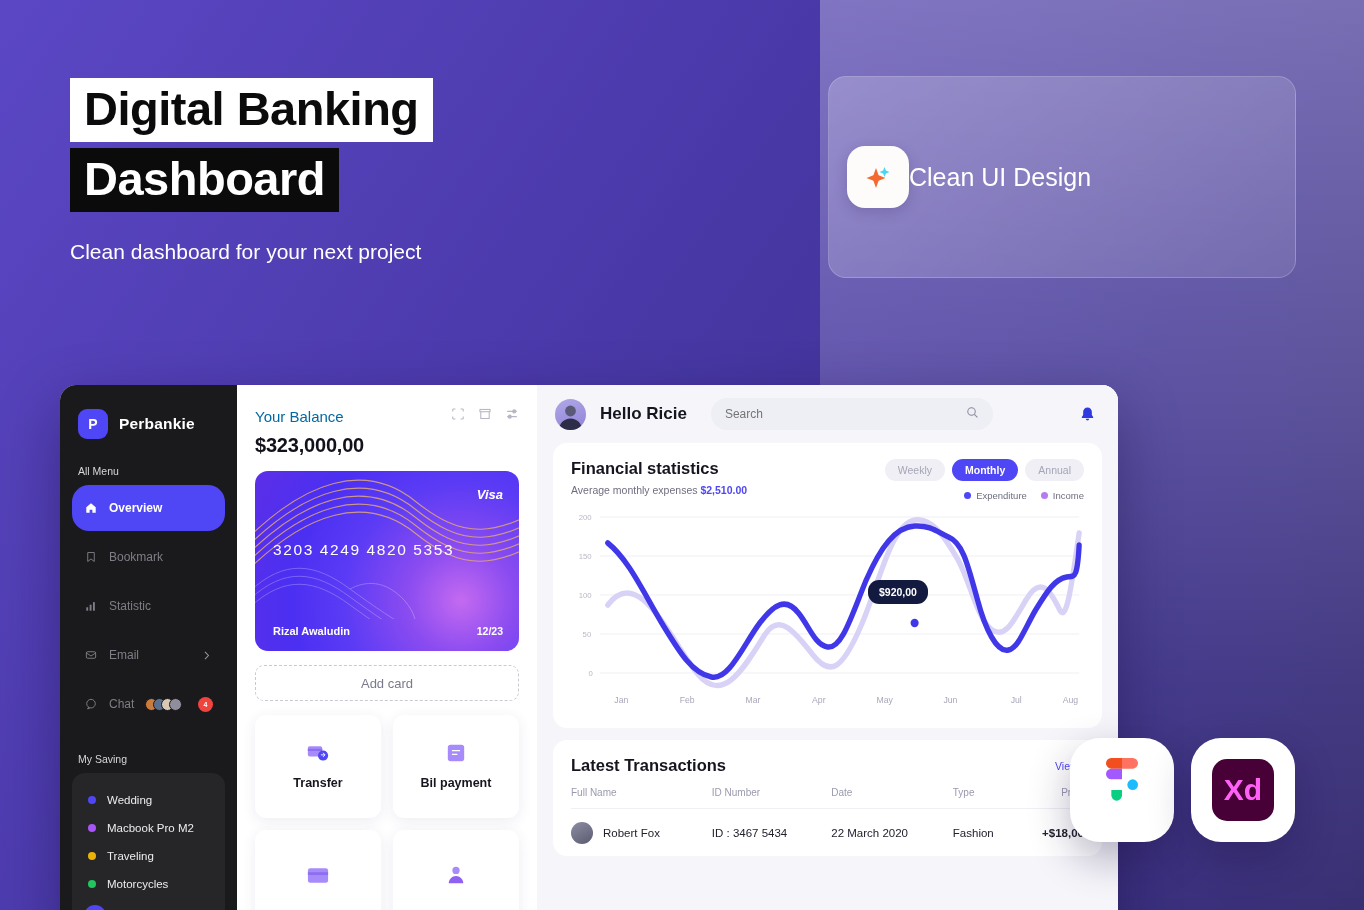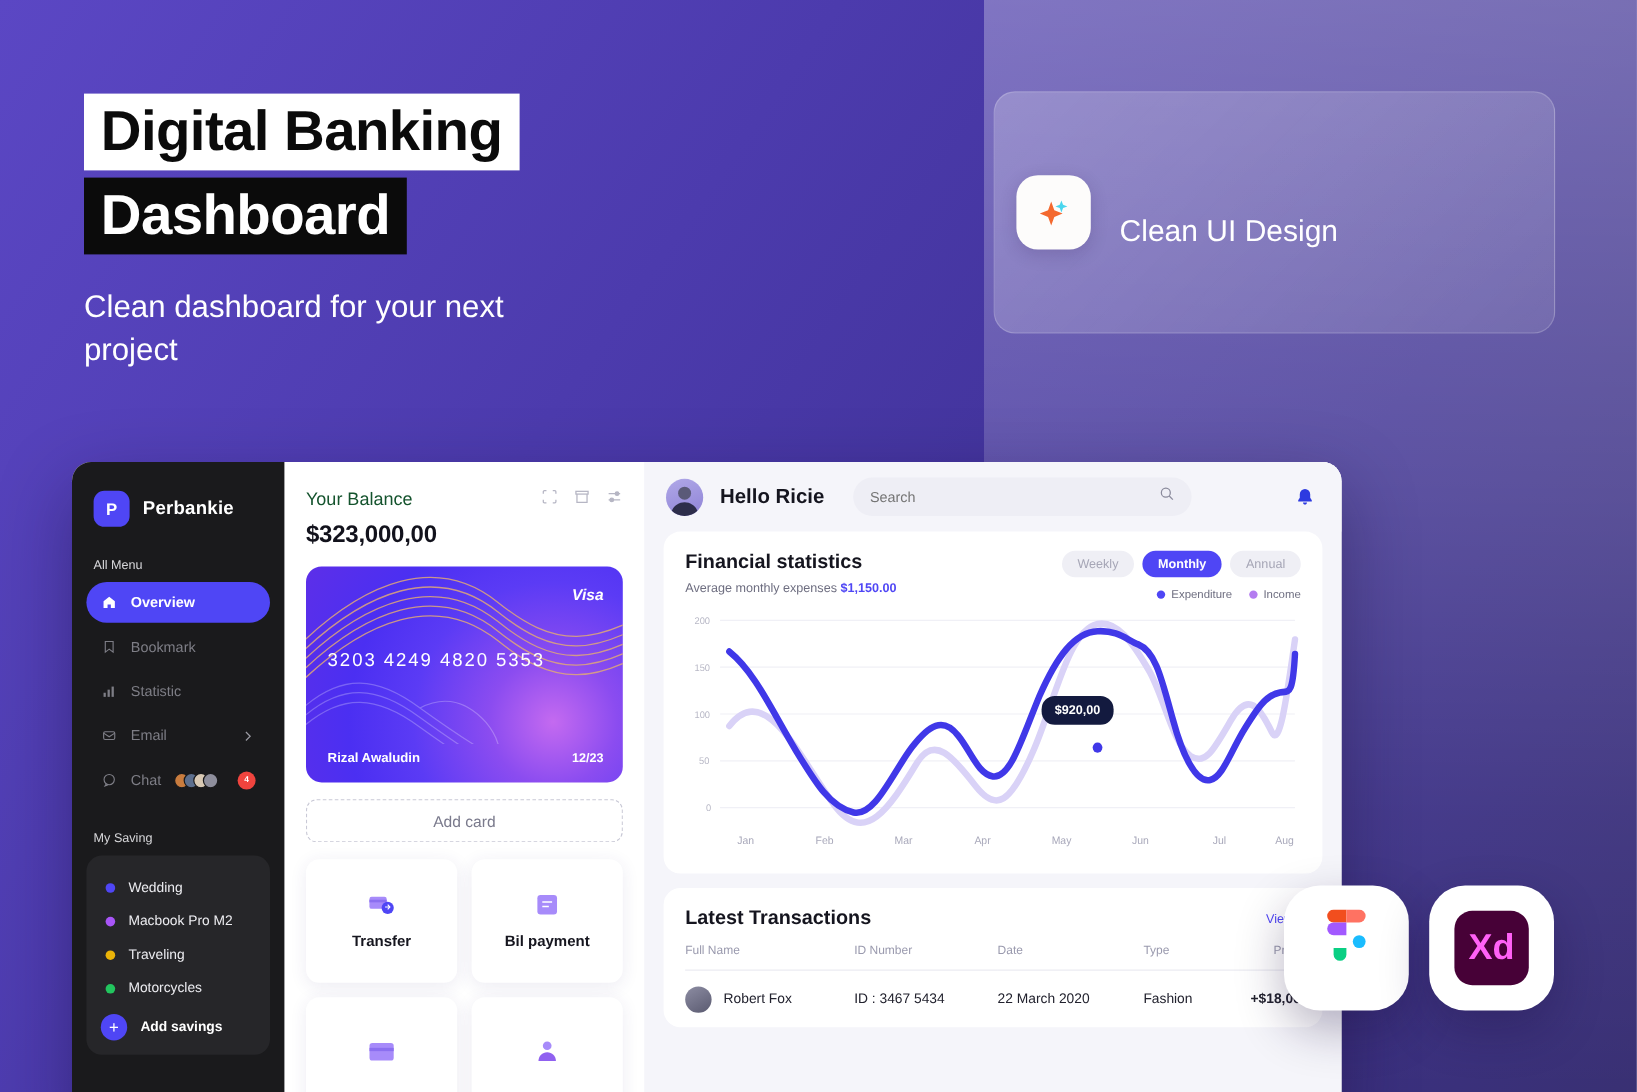--- a/index.html
+++ b/index.html
@@ -21,33 +21,33 @@
     display:inline-block; background:#ffffff; color:#0b0b0b;
     font-size:47px; font-weight:bold; letter-spacing:-.5px;
     padding:7px 14px 10px 14px; line-height:1;
   }
   .title-l2{
     display:inline-block; background:#0b0b0b; color:#ffffff;
     font-size:47px; font-weight:bold; letter-spacing:-.5px;
     padding:7px 14px 10px 14px; line-height:1; margin-top:6px;
   }
   .hero-sub{
-    margin-top:26px; color:#ffffff; font-size:26px; line-height:1.38;
+    margin-top:26px; color:#ffffff; font-size:21px; line-height:1.38;
     font-weight:400; max-width:430px;
   }
   
   .feature-card{
     position:absolute; left:828px; top:76px; width:468px; height:202px;
     border-radius:18px;
     background:linear-gradient(135deg,rgba(255,255,255,.22),rgba(255,255,255,.10));
     border:1px solid rgba(255,255,255,.18);
     display:flex; flex-direction:column; justify-content:center; gap:26px;
     padding-left:18px; z-index:6;
   }
-  .feature-row{ display:flex; align-items:flex-end; gap:24px; }
+  .feature-row{ display:flex; align-items:center; }
   .feature-ico{
     width:62px; height:62px; border-radius:18px; background:#fdfcfb;
     display:flex; align-items:center; justify-content:center; flex:none;
     box-shadow:0 4px 14px rgba(40,20,80,.18);
   }
   .feature-label{ color:#fff; font-size:25px; font-weight:400; }
   
   .dash{
     position:absolute; left:60px; top:385px; width:1058px; height:560px;
     border-radius:16px; overflow:hidden; display:flex;
@@ -58,21 +58,21 @@
   .sidebar{ width:177px; background:#1a1a1c; flex:none; padding:24px 0 0 0; color:#fff; position:relative;}
   .brand{ display:flex; align-items:center; gap:11px; padding:0 18px; }
   .brand-logo{
     width:30px; height:30px; border-radius:9px; background:#4f46f5;
     display:flex; align-items:center; justify-content:center;
     font-size:14px; font-weight:bold; color:#fff;
   }
   .brand-name{ font-size:15.5px; font-weight:bold; letter-spacing:.2px; }
   .sec-label{ padding:0 18px; margin:26px 0 8px; font-size:10.5px; color:#d7d7da; font-weight:400;}
   .menu-item{
-    display:flex; align-items:center; gap:11px; height:34px;
+    display:flex; align-items:center; gap:11px; height:46px;
     margin:3px 12px; padding:0 12px; border-radius:17px;
     font-size:12px; color:#7e7e86; cursor:pointer;
   }
   .menu-item.active{ background:#4f46f5; color:#fff; font-weight:bold; }
   .menu-item .mi-label{ flex:1; }
   .mi-ico{ width:14px; height:14px; display:flex; align-items:center; justify-content:center; flex:none;}
   .chat-avs{ display:flex; align-items:center; }
   .chat-avs span{
     width:13px; height:13px; border-radius:50%; border:1.5px solid #1a1a1c; margin-left:-5px; display:block;
   }
@@ -84,21 +84,21 @@
     margin:4px 12px 0; background:#262629; border-radius:13px; padding:13px 0 8px;
   }
   .saving-item{ display:flex; align-items:center; gap:11px; padding:0 16px; height:28px; font-size:11.5px; color:#ececf0; cursor:pointer;}
   .dot{ width:8px;height:8px;border-radius:50%;flex:none;}
   .add-sav{ display:flex;align-items:center;gap:11px;padding:0 12px;height:30px;margin-top:3px;cursor:pointer;}
   .add-btn{ width:22px;height:22px;border-radius:50%;background:#4f46f5;color:#fff;font-size:14px;display:flex;align-items:center;justify-content:center;flex:none;}
   .add-sav span.t{ font-size:11.5px; font-weight:bold; color:#fff;}
   
   .col-balance{ width:300px; flex:none; background:#fff; padding:22px 18px 0 18px; }
   .bal-head{ display:flex; align-items:center; justify-content:space-between;}
-  .bal-title{ font-size:15px; color:#14532d; font-weight:400;}
+  .bal-title{ font-size:15px; color:#0369a1; font-weight:400;}
   .bal-icons{ display:flex; gap:13px; align-items:center;}
   .bal-amount{ font-size:20px; font-weight:bold; color:#12121c; margin-top:9px; letter-spacing:-.2px;}
   .card{
     margin-top:14px; height:180px; border-radius:13px; position:relative; overflow:hidden;
     background:radial-gradient(circle at 78% 72%,#c46af0 0%,#8b4cf0 22%,#5b3bf5 48%,#4b2ff2 70%,#5d2fe8 100%);
   }
   .card-visa{ position:absolute; right:16px; top:16px; color:#fff; font-size:13px; font-style:italic; font-weight:bold;}
   .card-num{ position:absolute; left:18px; top:70px; color:#fff; font-size:15.5px; letter-spacing:1.6px; font-weight:500;}
   .card-name{ position:absolute; left:18px; bottom:14px; color:#fff; font-size:11px; font-weight:bold;}
   .card-exp{ position:absolute; right:16px; bottom:14px; color:#fff; font-size:10.5px; font-weight:bold;}
@@ -400,21 +400,21 @@
           </svg>
       </div>
     </div>
 
     <div class="panel">
       <div class="st-head">
         <div>
           <div class="st-title">Financial statistics</div>
           <div class="st-sub">
             <span>Average monthly expenses</span>
-            <b>$1,150.00</b>
+            <b>$2,510.00</b>
           </div>
         </div>
         <div>
           <div class="segs">
             <div class="seg">Weekly</div>
             <div class="seg active">Monthly</div>
             <div class="seg">Annual</div>
           </div>
           <div class="legend">
             <div class="lg">

